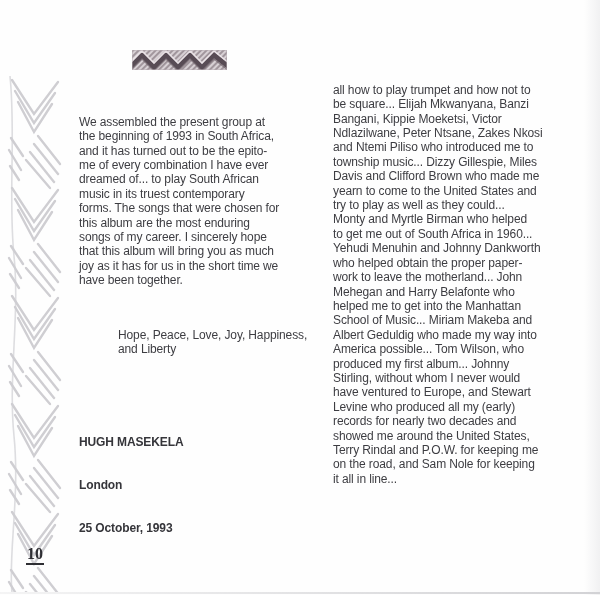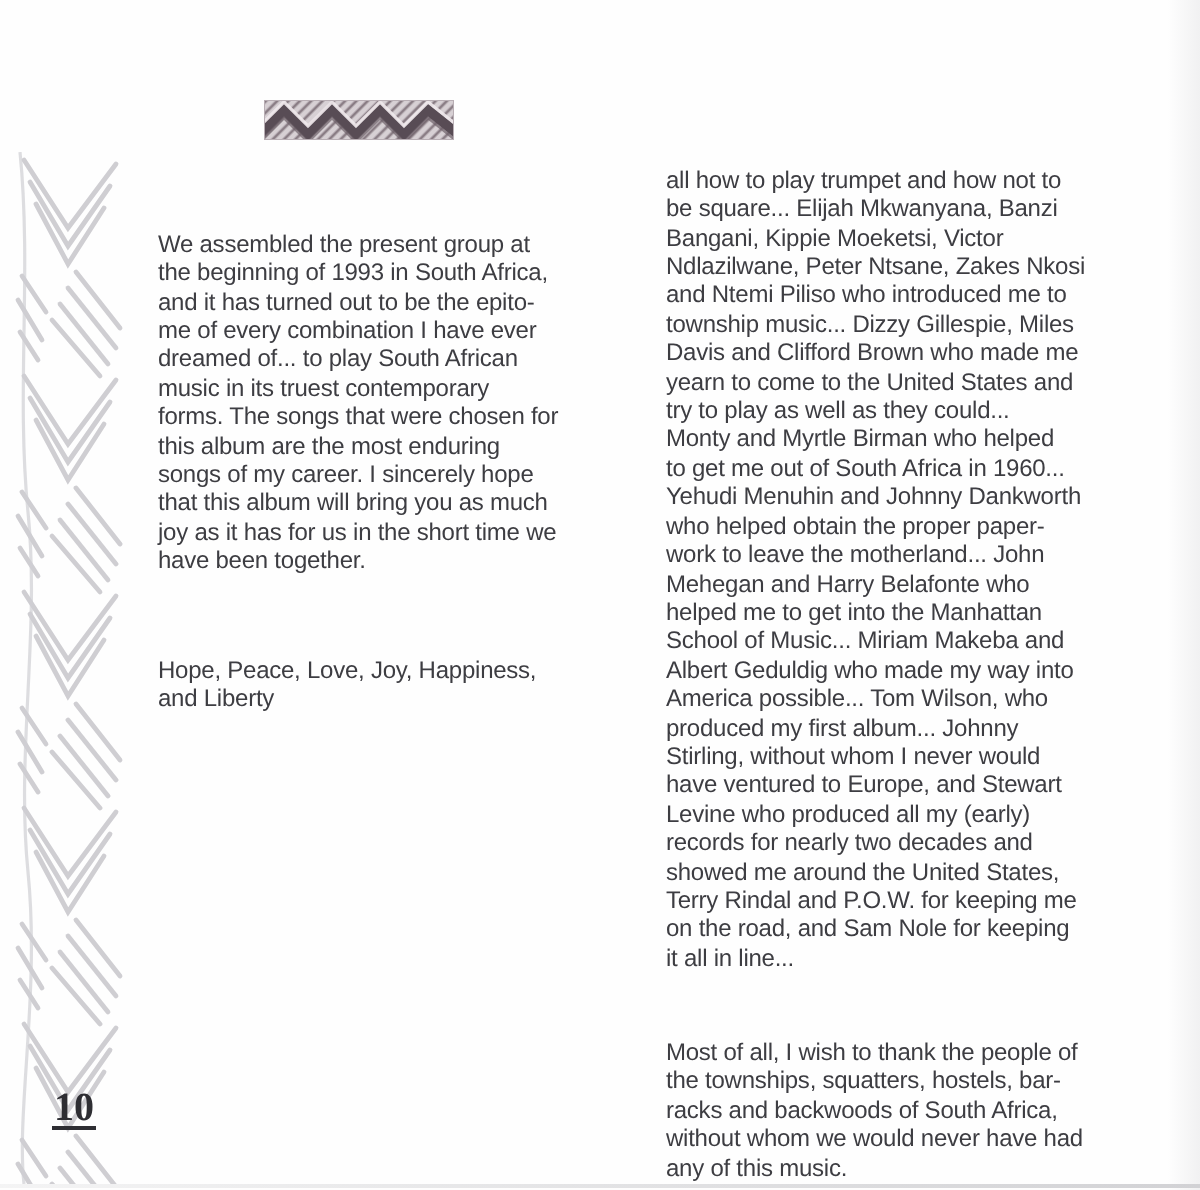--- a/index.html
+++ b/index.html
@@ -37,28 +37,28 @@
     position: absolute;
     font-size: 12px;
     line-height: 14.4px;
     letter-spacing: -0.12px;
     white-space: pre;
   }
   .col-left  { left: 79px;  top: 86px; width: 230px; }
   .col-right { left: 333px; top: 54px; width: 240px; }
   .para { margin: 0; }
   .italic { }
-  .motto { margin-top: 11px; }
+  .motto { margin-top: 11px; margin-left: 39px; }
   .signature { margin-top: 21px; font-weight: bold; color: #35353a; }
   .closing { margin-top: 4px; }
   
   .page-number {
     position: absolute; left: 26px; top: 545px;
     font-family: "Liberation Serif", serif;
-    font-size: 20px; font-weight: bold; color: #2e2e33;
+    font-size: 16px; font-weight: bold; color: #2e2e33;
     border-bottom: 2.5px solid #2e2e33;
     padding: 0 1px 0 1px;
     line-height: 18px;
   }
 </style>
 </head>
 <body>
 
 <div class="page">
 
@@ -113,20 +113,25 @@
 dreamed of... to play South African
 music in its truest contemporary
 forms. The songs that were chosen for
 this album are the most enduring
 songs of my career. I sincerely hope
 that this album will bring you as much
 joy as it has for us in the short time we
 have been together.</p>
     <p class="para italic motto">Hope, Peace, Love, Joy, Happiness,
 and Liberty</p>
+    <div class="signature">
+      <div>HUGH MASEKELA</div>
+      <div>London</div>
+      <div>25 October, 1993</div>
+    </div>
     
   </div>
 
   <div class="col col-right">
     <p class="para italic">all how to play trumpet and how not to
 be square... Elijah Mkwanyana, Banzi
 Bangani, Kippie Moeketsi, Victor
 Ndlazilwane, Peter Ntsane, Zakes Nkosi
 and Ntemi Piliso who introduced me to
 township music... Dizzy Gillespie, Miles
@@ -145,24 +150,19 @@
 America possible... Tom Wilson, who
 produced my first album... Johnny
 Stirling, without whom I never would
 have ventured to Europe, and Stewart
 Levine who produced all my (early)
 records for nearly two decades and
 showed me around the United States,
 Terry Rindal and P.O.W. for keeping me
 on the road, and Sam Nole for keeping
 it all in line...</p>
-    <p class="para italic closing">Most of all, I wish to thank the people of
-the townships, squatters, hostels, bar-
-racks and backwoods of South Africa,
-without whom we would never have had
-any of this music.</p>
   </div>
 
   <div class="page-number">10</div>
 
   <div class="scan-edge-right"></div>
   <div class="scan-edge-bottom"></div>
 </div>
 
 </body></html>

